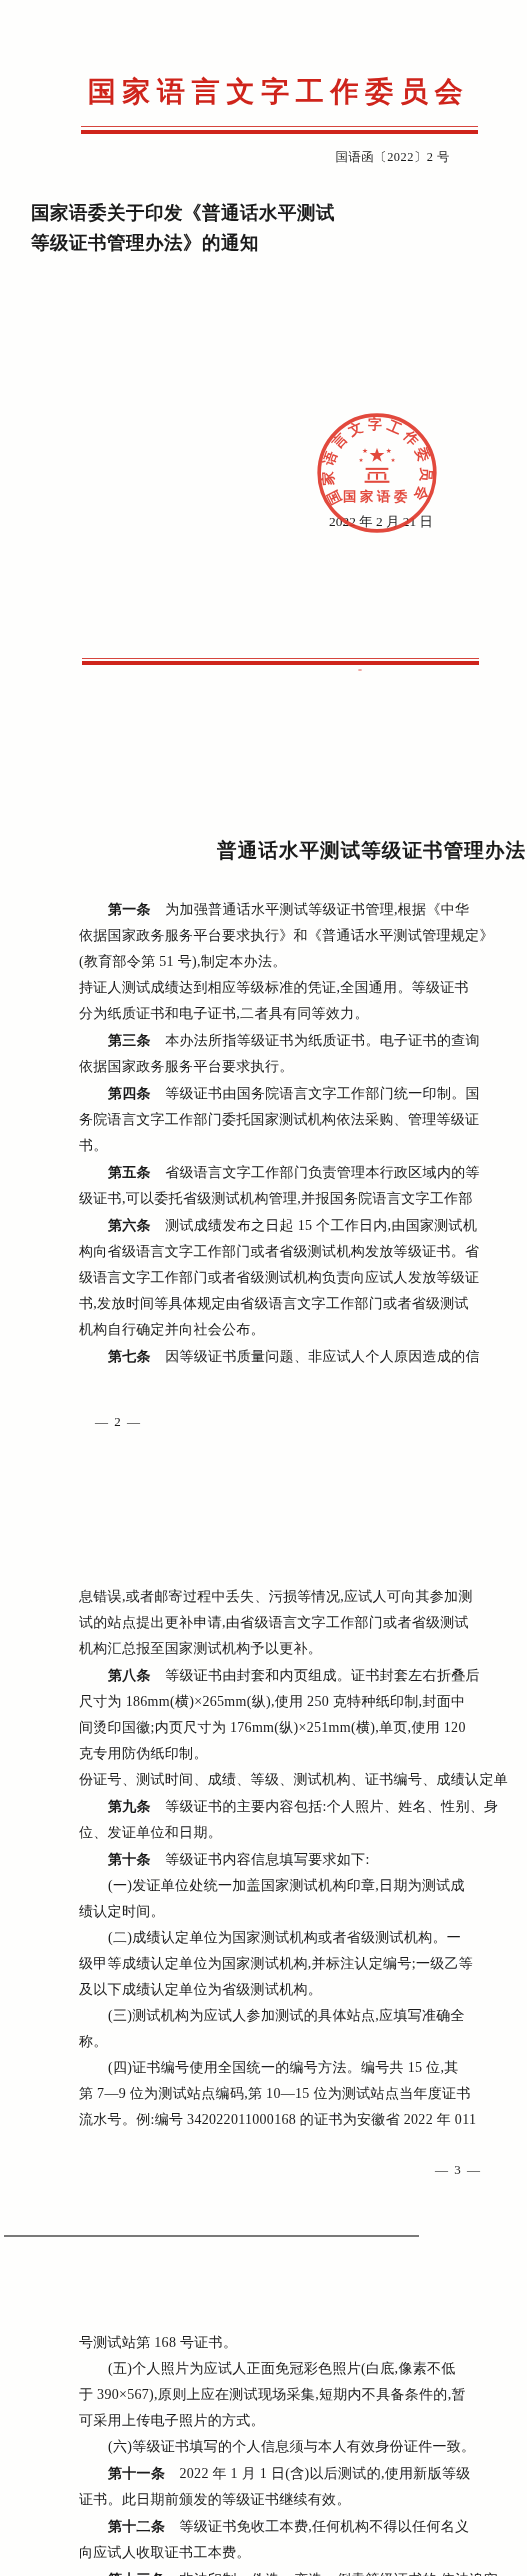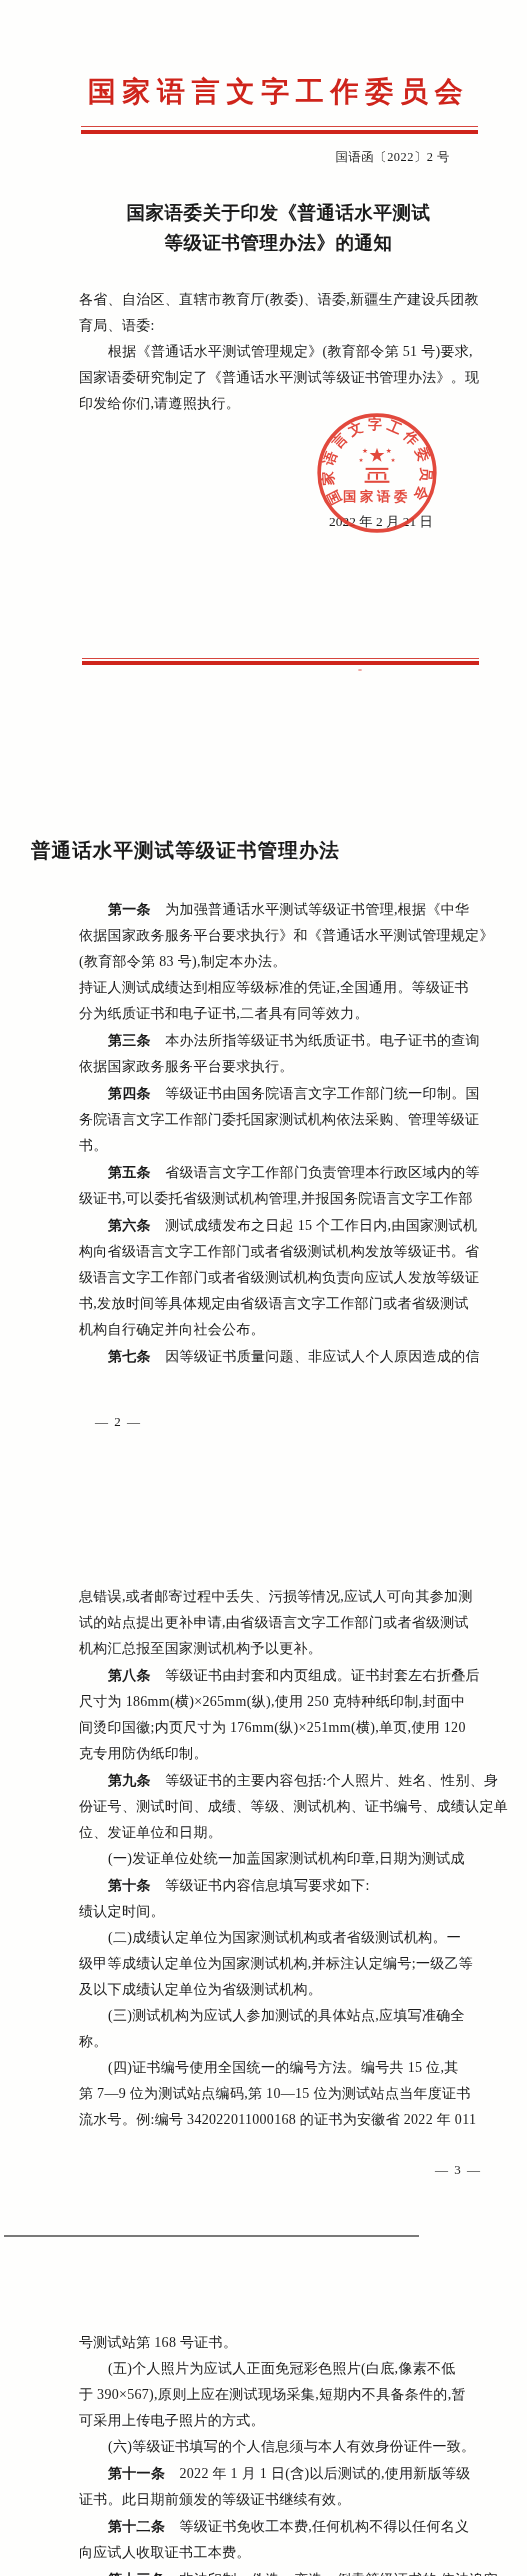--- a/index.html
+++ b/index.html
@@ -9,23 +9,23 @@
 
   .org-title{position:absolute;left:31px;top:74px;width:495px;text-align:center;
     font-size:28px;font-weight:700;letter-spacing:6.7px;color:var(--red,#cf241b);line-height:35px;white-space:nowrap}
   .rule{position:absolute;background:var(--red,#cf241b)}
   .rule-1a{left:81px;top:126px;width:397px;height:1px;opacity:.85}
   .rule-1b{left:81px;top:130px;width:397px;height:4.1px}
   .rule-2a{left:82px;top:658px;width:397px;height:1px;opacity:.85}
   .rule-2b{left:82px;top:661px;width:397px;height:4.1px}
   .doc-number{position:absolute;top:149px;right:78px;font-size:12.4px;letter-spacing:0.5px;white-space:nowrap}
 
-  .notice-title{position:absolute;left:31px;top:198px;width:495px;text-align:center;
+  .notice-title{position:absolute;left:31px;top:198px;width:495px;text-align:left;
     font-weight:700;font-size:18.5px;line-height:30px;letter-spacing:0.5px}
-  .measures-title{position:absolute;left:31px;top:836px;width:495px;text-align:left;
+  .measures-title{position:absolute;left:31px;top:836px;width:495px;text-align:right;
     font-weight:700;font-size:19.6px;line-height:29px;letter-spacing:1px;white-space:nowrap}
 
   .body-block{position:absolute;left:79px;width:401px;font-size:14px;letter-spacing:0.3px}
   .p1-body{top:287px;line-height:26px}
   .p2-body{top:896px;line-height:26px}
   .p3-body{top:1584px;line-height:26px}
   .p4-body{top:2330px;line-height:26px}
   .line{white-space:nowrap}
   .line.indent{padding-left:29px}
   .line b{font-family:Liberation Sans, sans-serif;font-weight:700}
@@ -49,27 +49,20 @@
   <div class="org-title">国家语言文字工作委员会</div>
   <div class="rule rule-1a"></div>
   <div class="rule rule-1b"></div>
   <div class="doc-number">国语函〔2022〕2 号</div>
 
   <div class="notice-title">
     <div>国家语委关于印发《普通话水平测试</div>
     <div>等级证书管理办法》的通知</div>
   </div>
 
-  <div class="body-block p1-body">
-      <div class="line">各省、自治区、直辖市教育厅(教委)、语委,新疆生产建设兵团教</div>
-      <div class="line">育局、语委:</div>
-      <div class="line indent">根据《普通话水平测试管理规定》(教育部令第 51 号)要求,</div>
-      <div class="line">国家语委研究制定了《普通话水平测试等级证书管理办法》。现</div>
-      <div class="line">印发给你们,请遵照执行。</div>
-    </div>
 
   <div class="sign-date">2022 年 2 月 21 日</div>
 
   <svg class="seal" viewBox="0 0 244 244" xmlns="http://www.w3.org/2000/svg">
     <circle cx="122" cy="122" r="112" fill="none" stroke="currentColor" stroke-width="7"></circle>
     <defs>
       <path id="sealArc" d="M 58 180 A 86 86 0 1 1 186 180" fill="none"></path>
     </defs>
     <text font-size="27" letter-spacing="8" fill="currentColor" font-family="Liberation Serif, DejaVu Serif, serif" font-weight="bold">
       <textPath href="#sealArc" startOffset="50%" text-anchor="middle">国家语言文字工作委员会</textPath>
@@ -91,21 +84,21 @@
   </svg>
 
   <div class="rule rule-2a"></div>
   <div class="rule rule-2b"></div>
   <div class="artifact-dot dot-1"></div>
 
   <div class="measures-title">普通话水平测试等级证书管理办法</div>
   <div class="body-block p2-body">
       <div class="line indent"><b>第一条</b>　为加强普通话水平测试等级证书管理,根据《中华</div>
       <div class="line">依据国家政务服务平台要求执行》和《普通话水平测试管理规定》</div>
-      <div class="line">(教育部令第 83 号),制定本办法。</div>
+      <div class="line">(教育部令第 51 号),制定本办法。</div>
       <div class="line">持证人测试成绩达到相应等级标准的凭证,全国通用。等级证书</div>
       <div class="line">分为纸质证书和电子证书,二者具有同等效力。</div>
       <div class="line indent"><b>第三条</b>　本办法所指等级证书为纸质证书。电子证书的查询</div>
       <div class="line">依据国家政务服务平台要求执行。</div>
       <div class="line indent"><b>第四条</b>　等级证书由国务院语言文字工作部门统一印制。国</div>
       <div class="line">务院语言文字工作部门委托国家测试机构依法采购、管理等级证</div>
       <div class="line">书。</div>
       <div class="line indent"><b>第五条</b>　省级语言文字工作部门负责管理本行政区域内的等</div>
       <div class="line">级证书,可以委托省级测试机构管理,并报国务院语言文字工作部</div>
       <div class="line indent"><b>第六条</b>　测试成绩发布之日起 15 个工作日内,由国家测试机</div>
@@ -118,25 +111,25 @@
   <div class="footer footer-2">— 2 —</div>
 
   <div class="body-block p3-body">
       <div class="line">息错误,或者邮寄过程中丢失、污损等情况,应试人可向其参加测</div>
       <div class="line">试的站点提出更补申请,由省级语言文字工作部门或者省级测试</div>
       <div class="line">机构汇总报至国家测试机构予以更补。</div>
       <div class="line indent"><b>第八条</b>　等级证书由封套和内页组成。证书封套左右折叠后</div>
       <div class="line">尺寸为 186mm(横)×265mm(纵),使用 250 克特种纸印制,封面中</div>
       <div class="line">间烫印国徽;内页尺寸为 176mm(纵)×251mm(横),单页,使用 120</div>
       <div class="line">克专用防伪纸印制。</div>
+      <div class="line">份证号、测试时间、成绩、等级、测试机构、证书编号、成绩认定单</div>
       <div class="line indent"><b>第九条</b>　等级证书的主要内容包括:个人照片、姓名、性别、身</div>
-      <div class="line">份证号、测试时间、成绩、等级、测试机构、证书编号、成绩认定单</div>
       <div class="line">位、发证单位和日期。</div>
+      <div class="line indent"><b>第十条</b>　等级证书内容信息填写要求如下:</div>
       <div class="line indent">(一)发证单位处统一加盖国家测试机构印章,日期为测试成</div>
-      <div class="line indent"><b>第十条</b>　等级证书内容信息填写要求如下:</div>
       <div class="line">绩认定时间。</div>
       <div class="line indent">(二)成绩认定单位为国家测试机构或者省级测试机构。一</div>
       <div class="line">级甲等成绩认定单位为国家测试机构,并标注认定编号;一级乙等</div>
       <div class="line">及以下成绩认定单位为省级测试机构。</div>
       <div class="line indent">(三)测试机构为应试人参加测试的具体站点,应填写准确全</div>
       <div class="line">称。</div>
       <div class="line indent">(四)证书编号使用全国统一的编号方法。编号共 15 位,其</div>
       <div class="line">第 7—9 位为测试站点编码,第 10—15 位为测试站点当年度证书</div>
       <div class="line">流水号。例:编号 342022011000168 的证书为安徽省 2022 年 011</div>
     </div>

